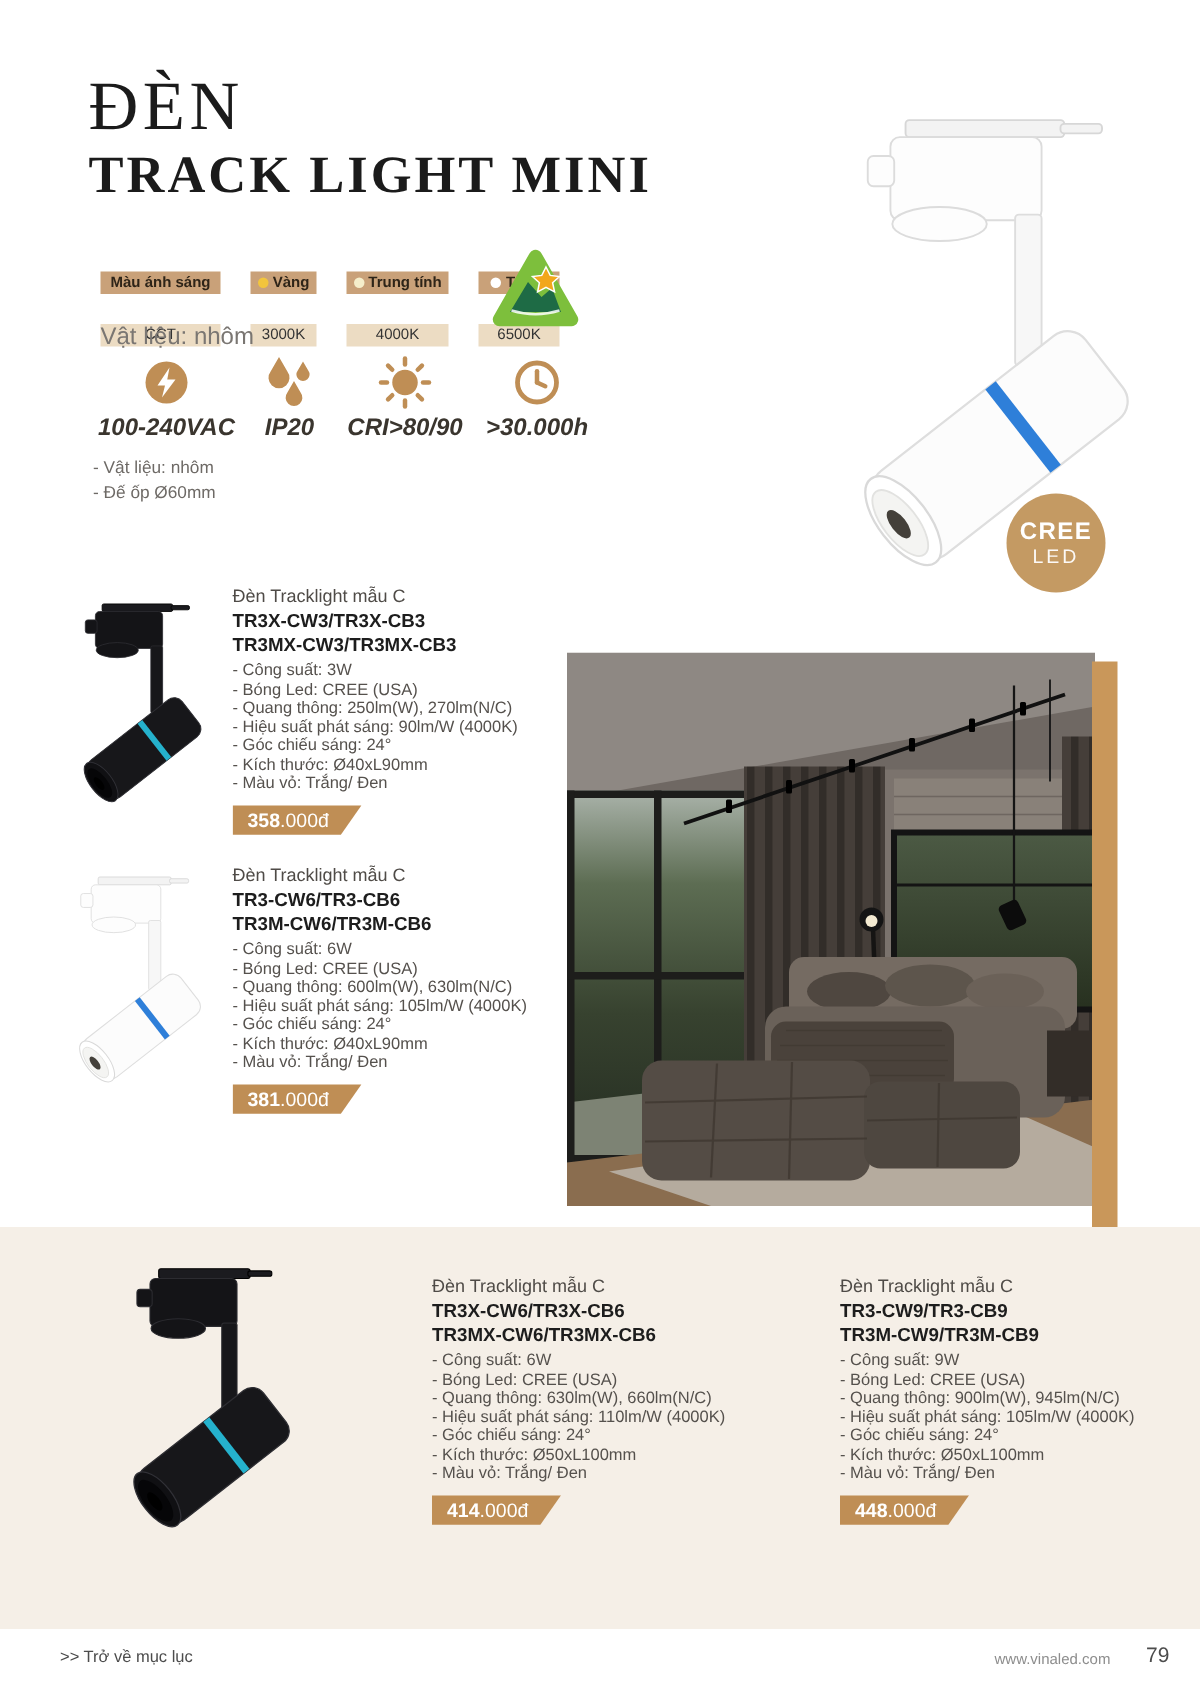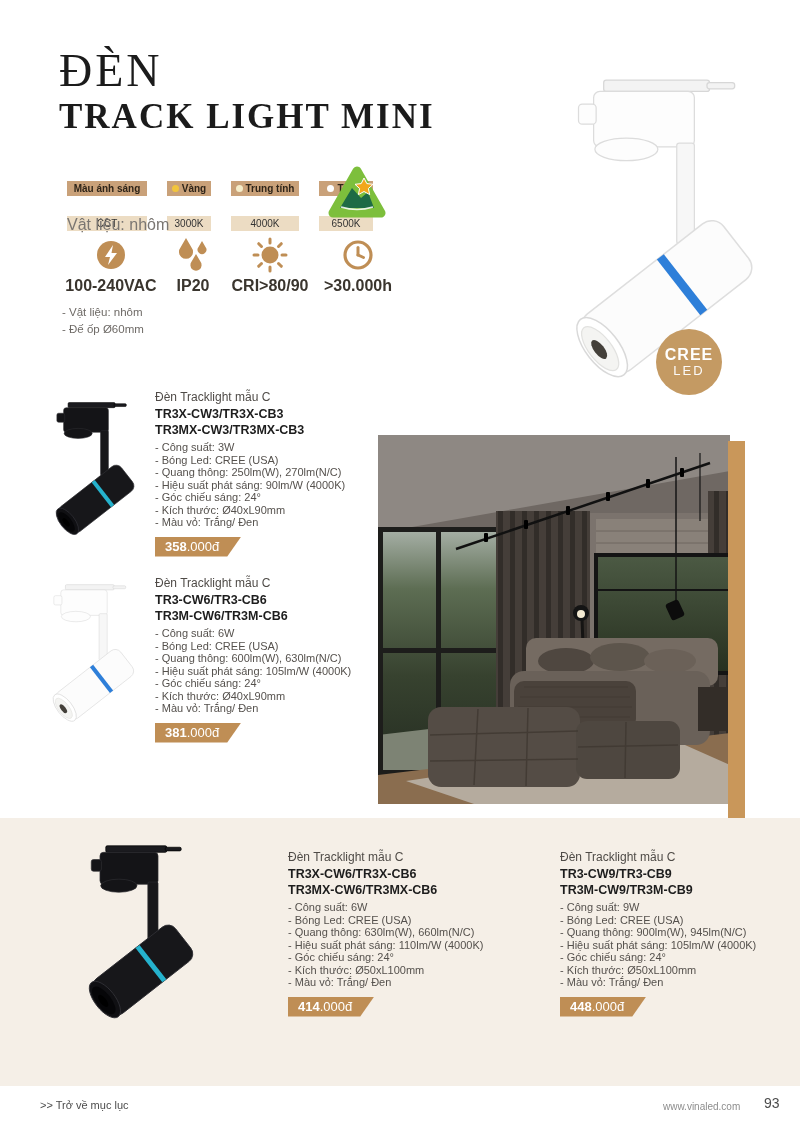--- a/index.html
+++ b/index.html
@@ -19,30 +19,30 @@
        grid-auto-rows:15px;gap:20px;font-size:10px;}
   .cct .hc{background:var(--c-table_header_bg,#c9a179);color:#2e2418;font-weight:700;
        display:flex;align-items:center;justify-content:center;gap:3px;}
   .cct .vc{background:var(--c-table_row_bg,#ecdcc3);color:#333;display:flex;
        align-items:center;justify-content:center;}
   .dot{width:7px;height:7px;border-radius:50%;display:inline-block;flex:0 0 auto;}
 
   .material{left:67px;top:216px;font-size:16px;color:#7a7672;}
 
   
-  .feature{display:flex;flex-direction:column;align-items:center;}
+  .feature{display:flex;flex-direction:column;align-items:center;font-style:italic;}
   .f1{left:53px;top:236px;width:116px;} .f2{left:160px;top:236px;width:66px;}
   .f3{left:224px;top:236px;width:92px;} .f4{left:314px;top:236px;width:88px;}
   .f-ic{height:38px;display:flex;align-items:center;justify-content:center;}
   .f-label{margin-top:3px;font-size:16px;font-weight:700;color:#3a352e;white-space:nowrap;}
 
   .notes{left:62px;top:304px;font-size:11.5px;color:#6e6a66;line-height:17px;}
 
   
-  .cree{left:656px;top:329px;width:66px;height:66px;border-radius:50%;
+  .cree{left:671px;top:329px;width:66px;height:66px;border-radius:50%;
         background:var(--c-badge_gold,#c49a63);display:flex;flex-direction:column;
         align-items:center;justify-content:center;color:#fff;}
   .cree .l1{font-size:16px;font-weight:700;letter-spacing:1px;line-height:18px;}
   .cree .l2{font-size:13px;letter-spacing:2px;line-height:14px;opacity:.95;text-align:center;}
 
   
   .ptext{line-height:1;}
   .p-name{font-size:12px;color:#4f4b47;margin-bottom:4px;}
   .p-model{font-size:12.5px;font-weight:700;color:#1d1d1d;line-height:15.5px;}
   .p-specs{margin-top:3px;}
@@ -402,15 +402,15 @@
         <div>- Hiệu suất phát sáng: 105lm/W (4000K)</div>
       <div>- Góc chiếu sáng: 24°</div>
         <div>- Kích thước: Ø50xL100mm</div>
       <div>- Màu vỏ: Trắng/ Đen</div>
     </div>
     <div class="price"><b>448</b><span>.000đ</span></div>
   </div>
 
   <a class="abs f-back" href="#">&gt;&gt; Trở về mục lục</a>
   <a class="abs f-web" href="#">www.vinaled.com</a>
-  <div class="abs f-page">93</div>
+  <div class="abs f-page">79</div>
 
 </div>
 
 </body></html>

